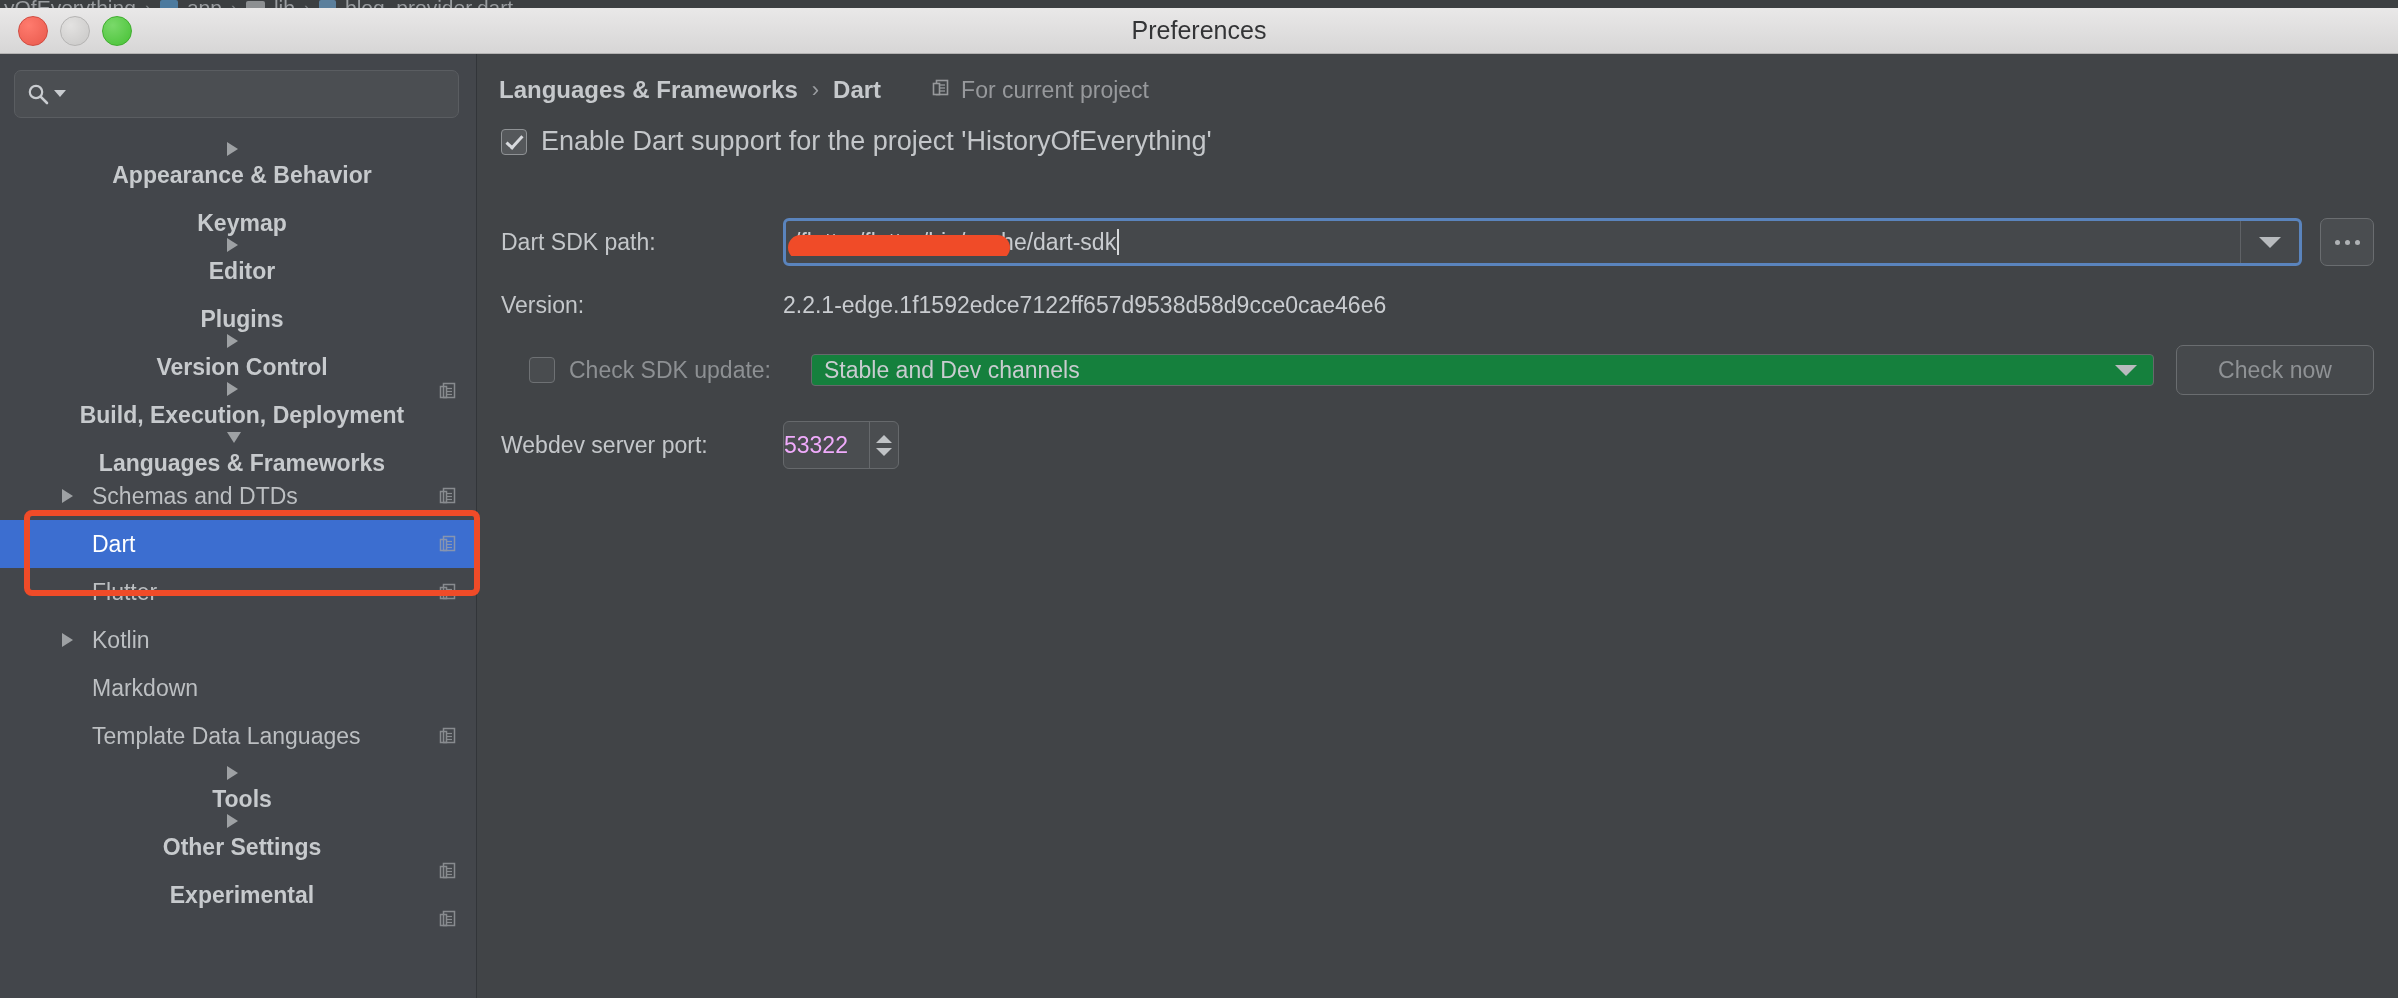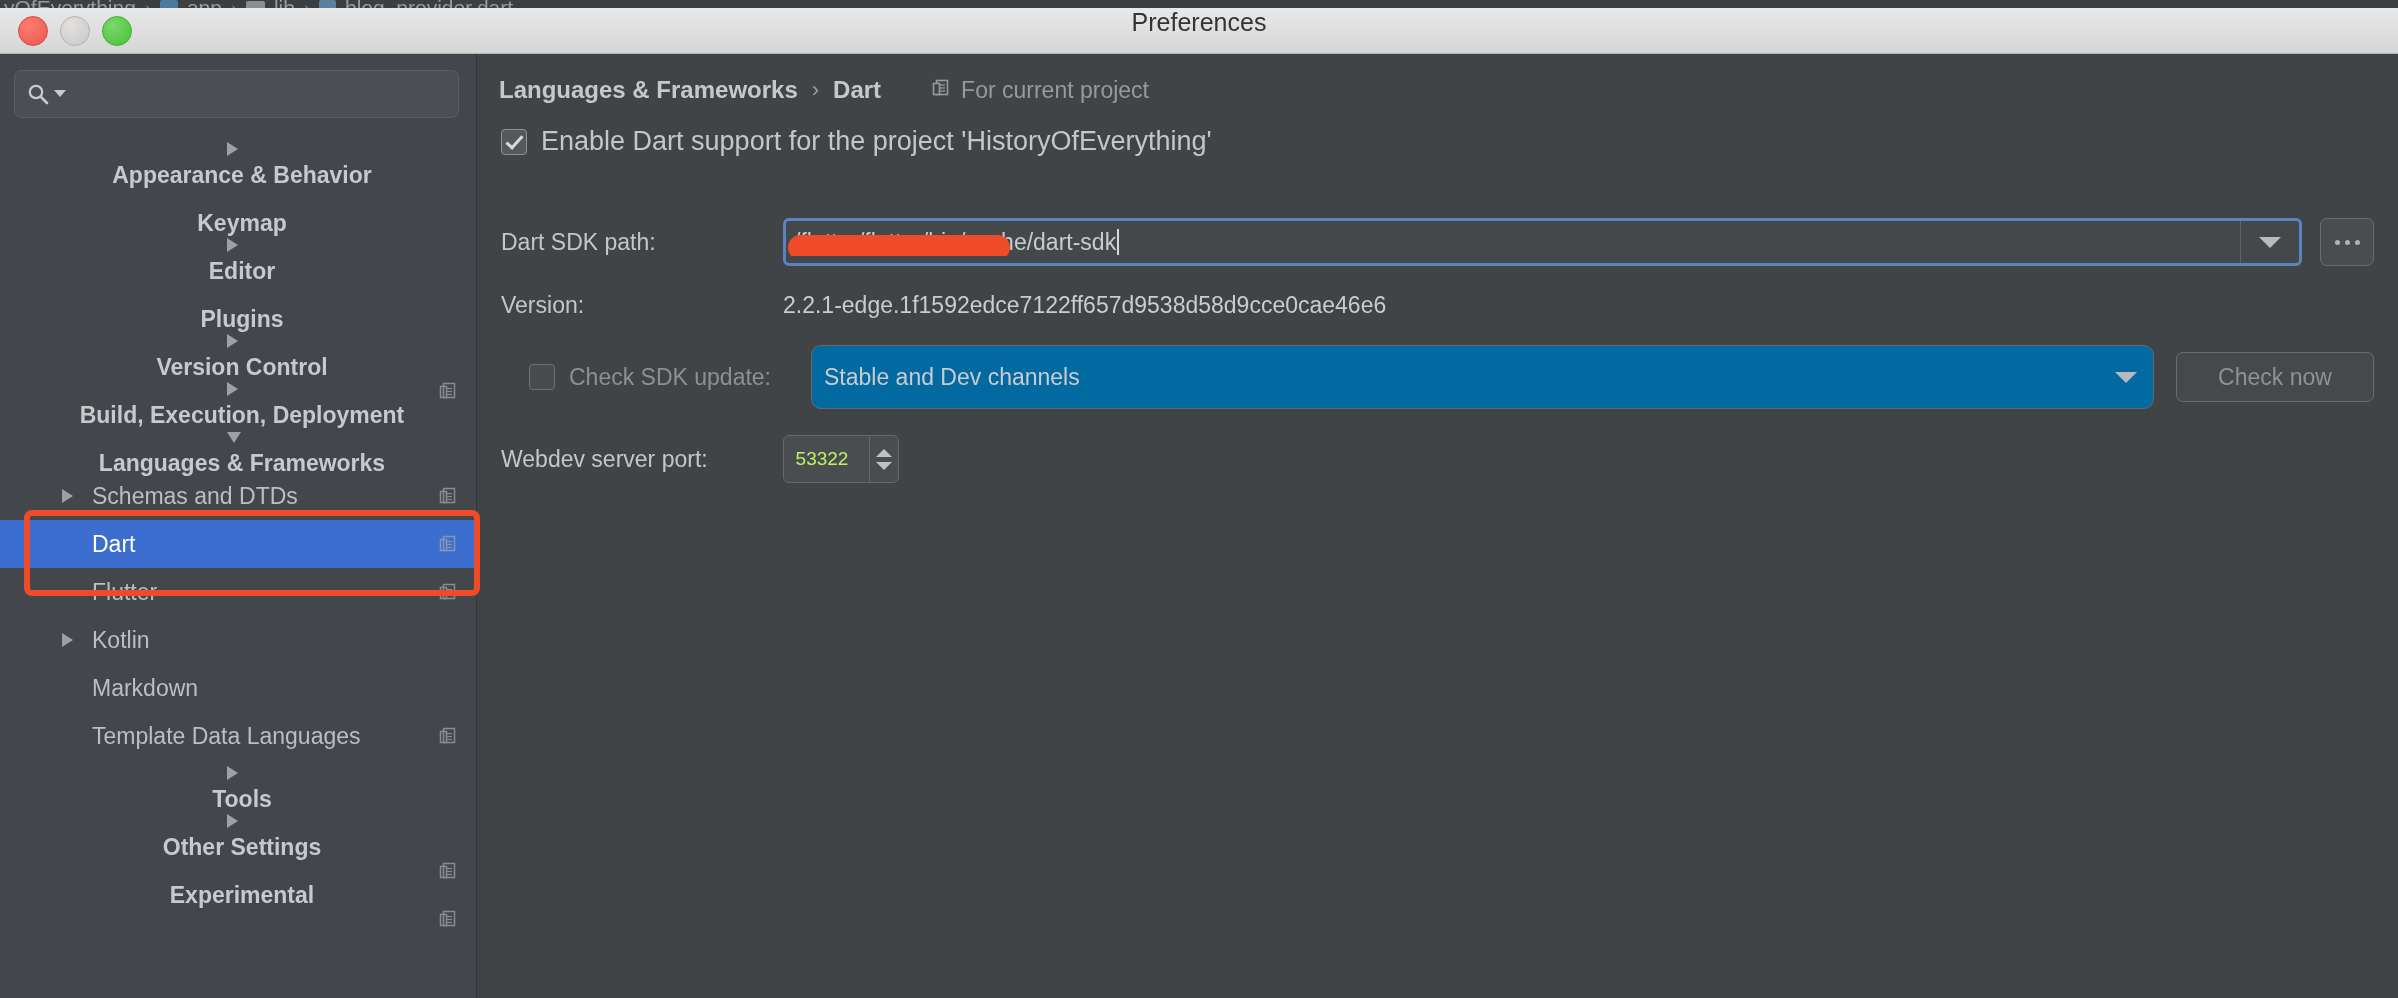--- a/index.html
+++ b/index.html
@@ -66,20 +66,21 @@
     overflow: hidden;
   }
 
   
   #titlebar {
     position: relative;
     height: 45px;
     background: linear-gradient(180deg, #e9e8e8 0%, #d7d6d6 100%);
     border-bottom: 1px solid #b4b3b3;
     display: flex;
+    align-items: center;
   }
   #traffic-lights {
     position: absolute;
     left: 18px; top: 0; bottom: 0;
     display: flex;
     align-items: center;
     gap: 12px;
   }
   .tl {
     width: 28px; height: 28px;
@@ -363,24 +364,24 @@
 
   
   #channel-row-right {
     flex: 1;
     display: flex;
     align-items: center;
     gap: 22px;
   }
   #channel-select {
     flex: 1;
-    height: 64px;
-    background: #0369a1;
+    height: 32px;
+    background: #15803d;
     border: 1px solid #66696c;
-    border-radius: 10px;
+    border-radius: 4px;
     display: flex;
     align-items: center;
     box-sizing: border-box;
   }
   #channel-value {
     flex: 1;
     padding-left: 12px;
     font-size: 23px;
     color: #c9ccd0;
   }
@@ -411,24 +412,24 @@
     height: 48px;
     background: #4a4d50;
     border: 1px solid #66696c;
     border-radius: 6px;
     display: flex;
     align-items: center;
     box-sizing: border-box;
   }
   #port-value {
     flex: 1;
-    text-align: center;
+    text-align: left;
     padding-right: 9px;
-    font-size: 19px;
-    color: #bef264;
+    font-size: 23px;
+    color: #f0abfc;
   }
   #port-arrows {
     width: 28px;
     flex: 0 0 28px;
     border-left: 1px solid #66696c;
     height: 100%;
     display: flex;
     flex-direction: column;
     align-items: center;
     justify-content: center;

